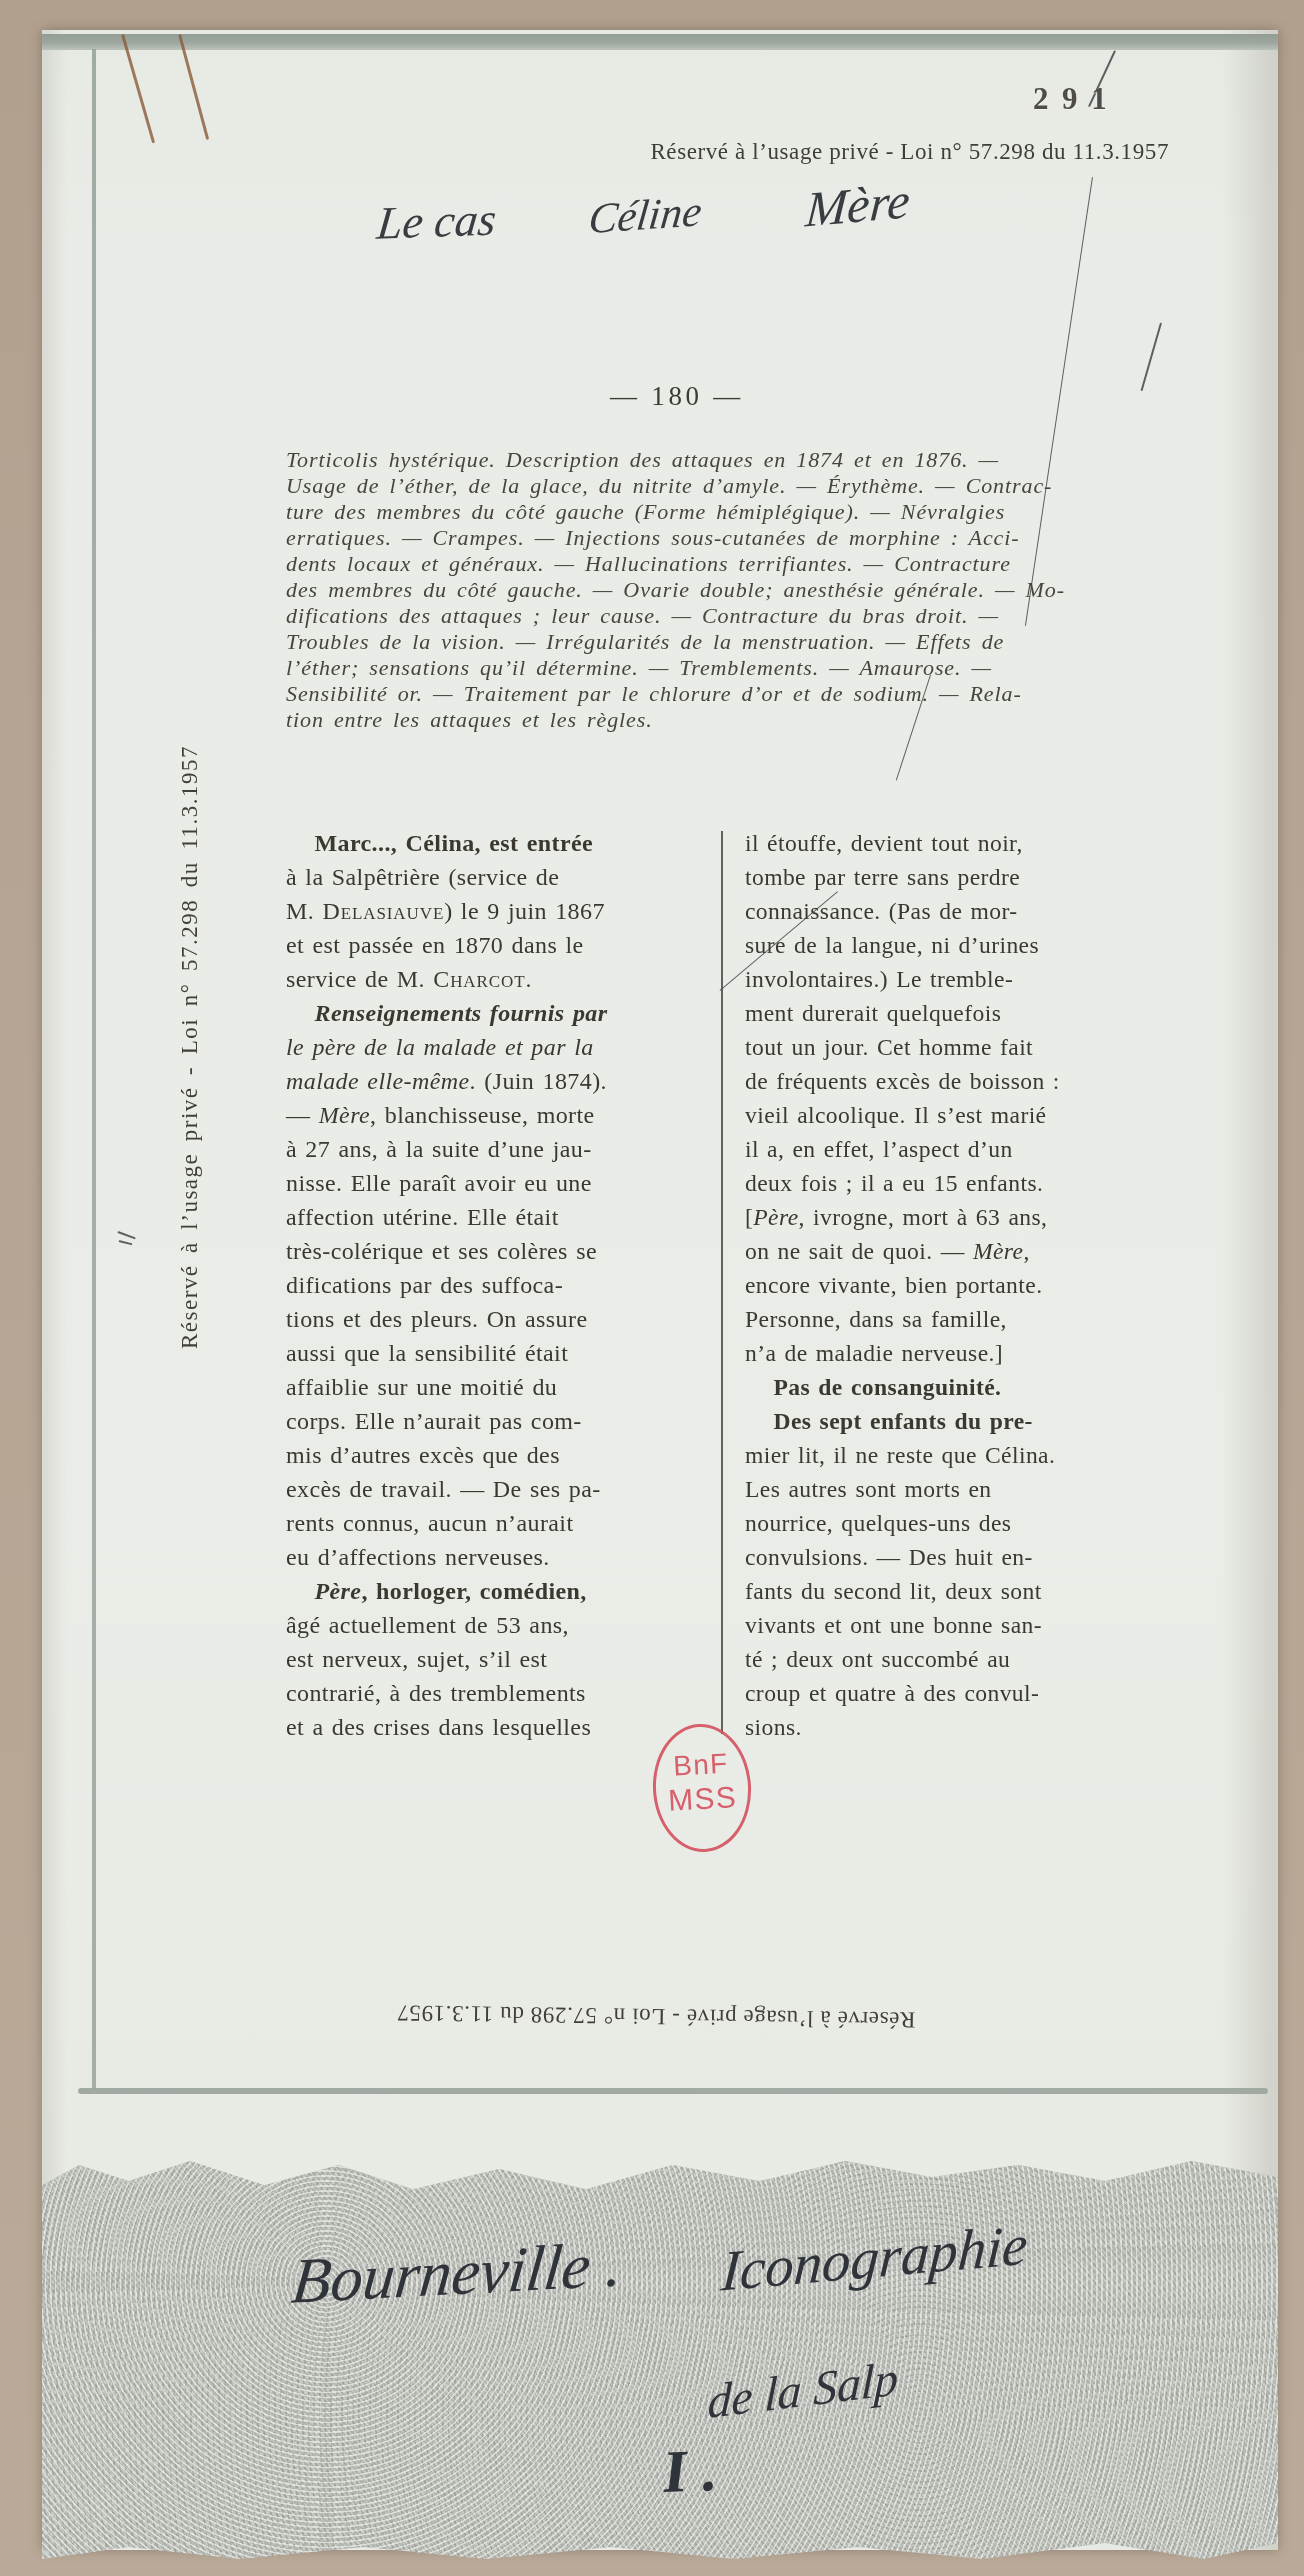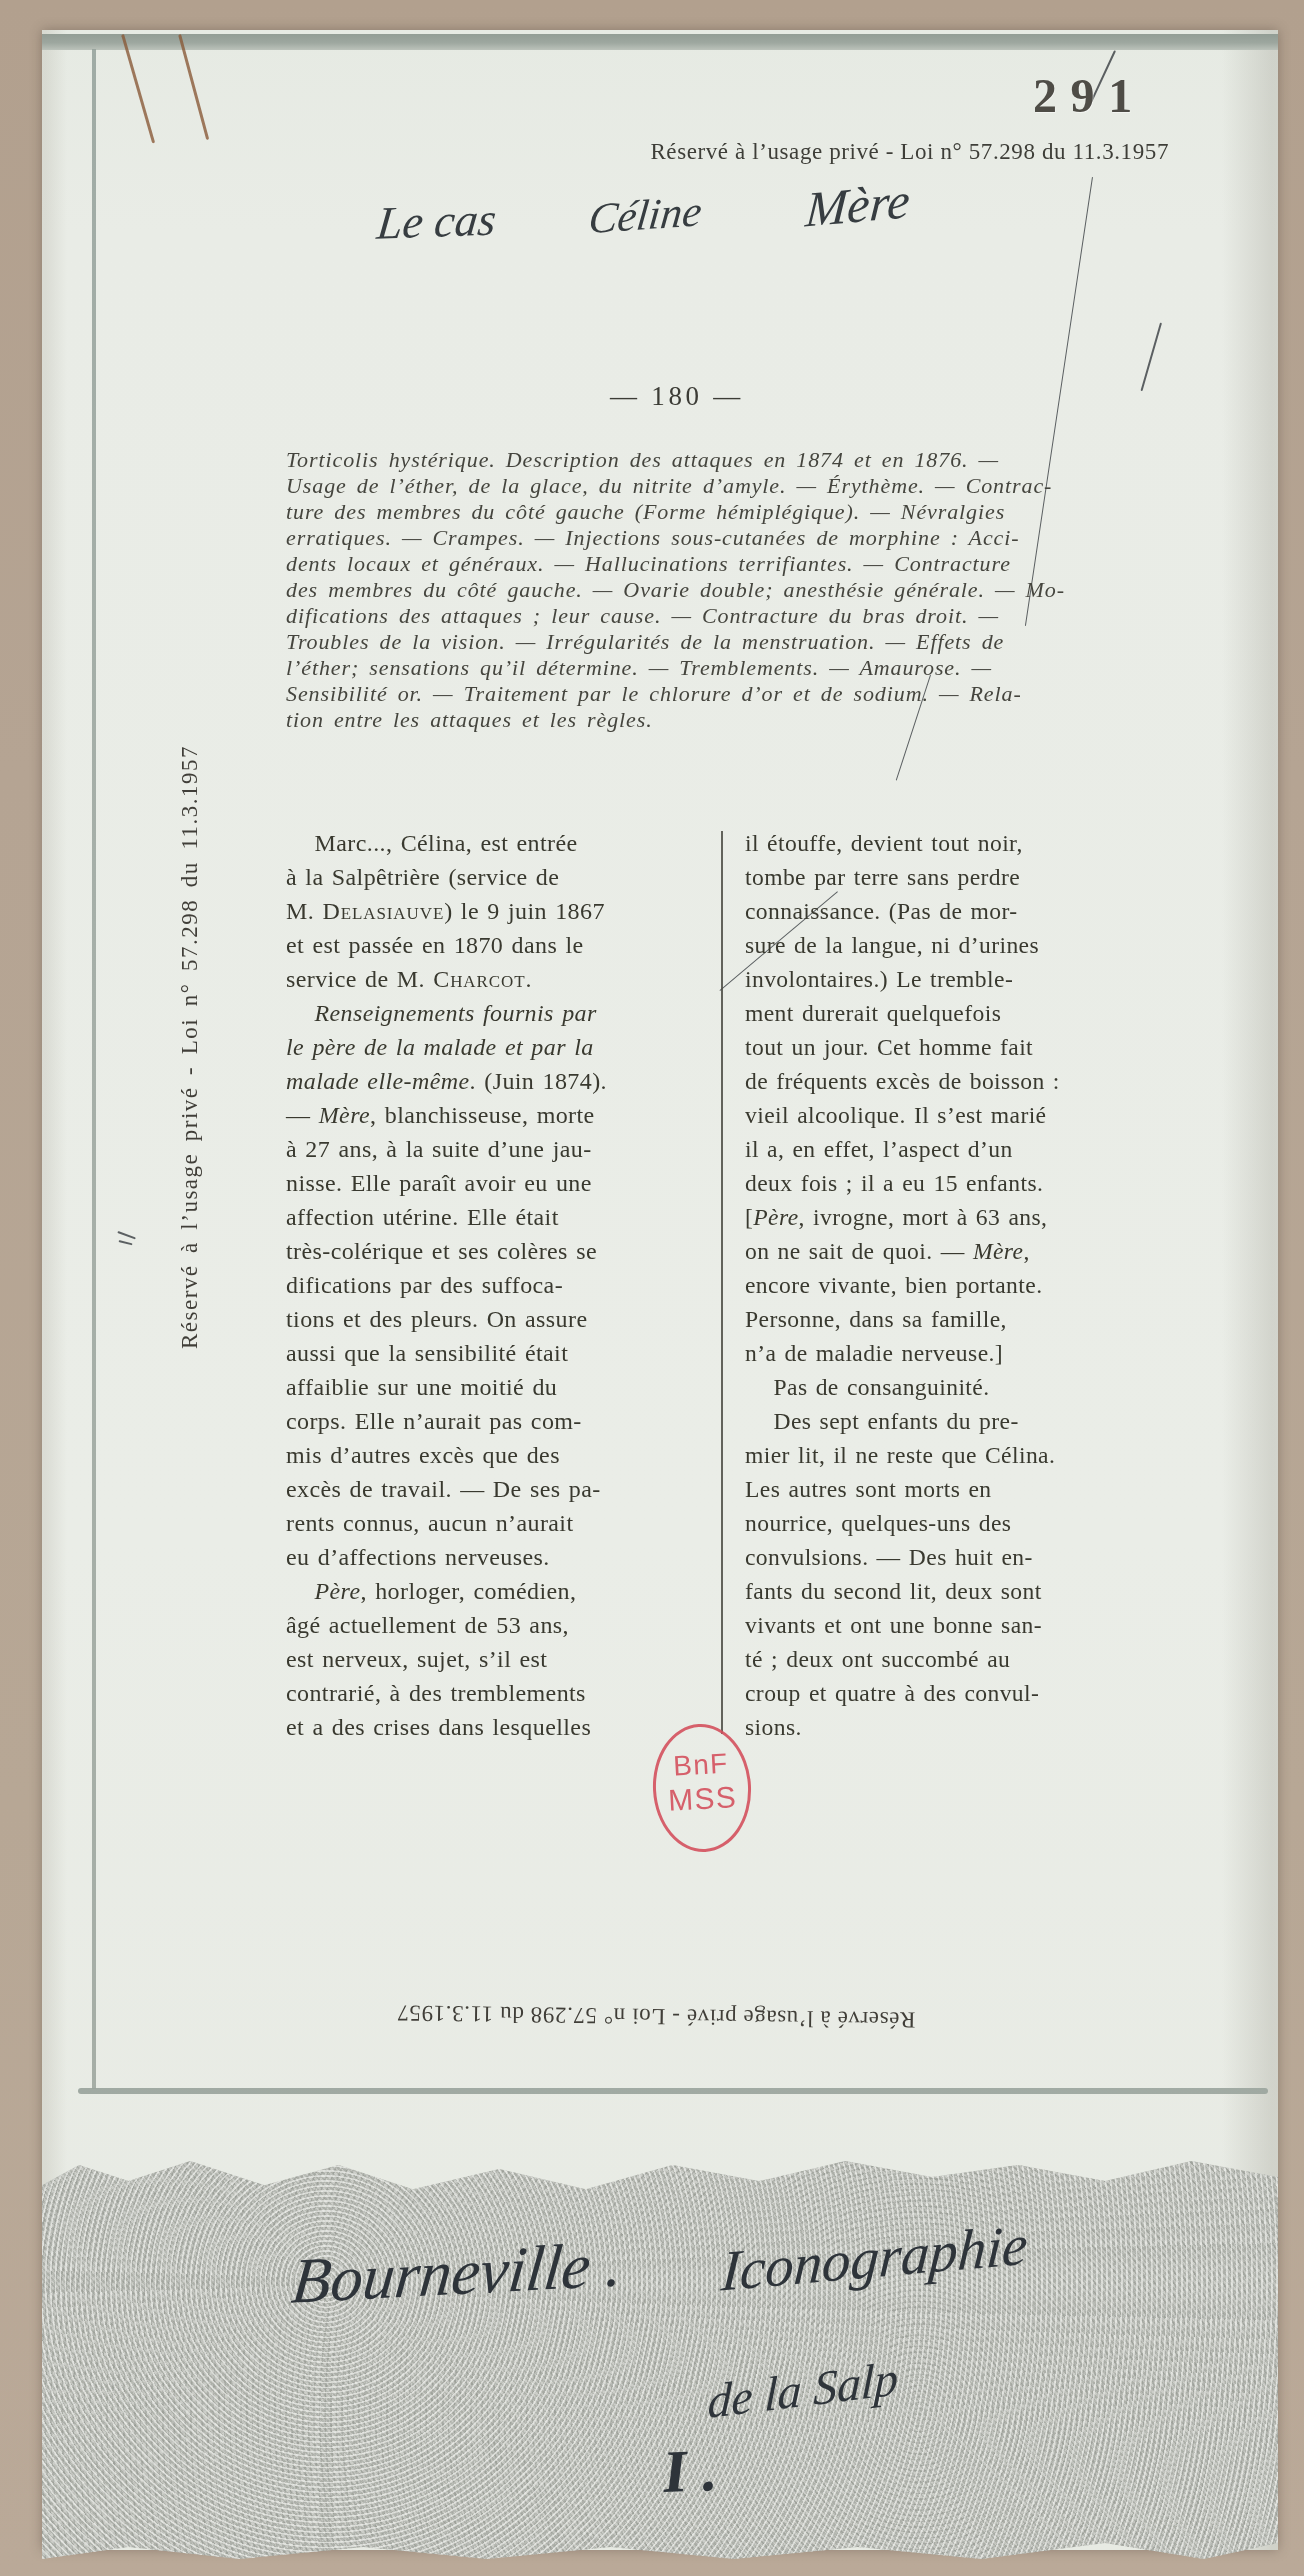--- a/index.html
+++ b/index.html
@@ -17,40 +17,40 @@
         background:linear-gradient(180deg,#8e9991 0%,#9aa49c 55%,#b9c0b8 100%);opacity:.95;}
   .frame-left{position:absolute;left:50px;top:18.6px;width:4.3px;height:2040px;
         background:linear-gradient(180deg,#93a09a,#9aa49d 40%,#9aa39b);opacity:.85;}
   .frame-bottom{position:absolute;left:36px;top:2058px;width:1190px;height:5.6px;border-radius:3.1px;
         background:linear-gradient(90deg,#98a29b,#9aa49d);opacity:.9;}
   
   .mark{position:absolute;transform-origin:0 0;border-radius:1.9px;}
   .m-brown{background:#8a5a38;opacity:.8;}
   .m-ink{background:#42464a;opacity:.85;}
   
-  .pagenum{position:absolute;left:991px;top:38px;font-size:48px;font-weight:bold;
+  .pagenum{position:absolute;left:991px;top:51px;font-size:31px;font-weight:bold;
         letter-spacing:13.6px;color:#4e4c46;text-shadow:0.6px 0.6px 0 rgba(255,255,255,.5);}
   .reserve-top{position:absolute;right:109px;top:109px;font-size:23px;color:#3e3e38;
         letter-spacing:0.6px;white-space:nowrap;}
   .hw-top{position:absolute;left:335px;top:149px;width:781px;color:#373d41;
         font-style:italic;transform:rotate(-2deg);white-space:nowrap;}
   .hw-top .w{display:inline-block;transform:skewX(-8deg);}
   .hw-top .w1{font-size:46px;}
   .hw-top .w2{font-size:43px;margin-left:93px;transform:skewX(-10deg) rotate(-2deg);}
   .hw-top .w3{font-size:50px;margin-left:105px;transform:skewX(-9deg) rotate(-3deg);}
   .header110{position:absolute;left:542px;top:351px;width:186px;text-align:center;
         font-size:27px;color:#3c3c36;letter-spacing:3.7px;}
   .summary{position:absolute;left:244px;top:417px;width:806px;font-style:italic;
         font-size:22px;line-height:26px;color:#45453e;letter-spacing:0.9px;word-spacing:3.7px;}
   .col{position:absolute;top:796px;font-size:24px;line-height:34px;color:#39392f;
         letter-spacing:0.4px;word-spacing:1.9px;}
   .col-left{left:244px;width:428px;}
   .col-right{left:703px;width:403px;font-size:23.6px;}
   .tline{white-space:nowrap;}
-  .tline.indent{padding-left:28.5px;}
+  .tline.indent{padding-left:28.5px;font-weight:bold;}
   .sc{font-variant:small-caps;letter-spacing:0.9px;}
   .divider{position:absolute;left:679px;top:801px;width:1.9px;height:903px;background:#4a4a42;opacity:.85;}
   
   .stamp{position:absolute;left:611px;top:1694px;width:92px;height:122px;
         border:3.1px solid #d4515e;border-radius:50%;color:#d4515e;
         font-family:"Liberation Sans","DejaVu Sans",sans-serif;text-align:center;
         transform:rotate(-3deg);opacity:.9;}
   .stamp .l1{margin-top:22px;font-size:28px;letter-spacing:1.2px;}
   .stamp .l2{margin-top:1.2px;font-size:30px;letter-spacing:1.2px;}
   

